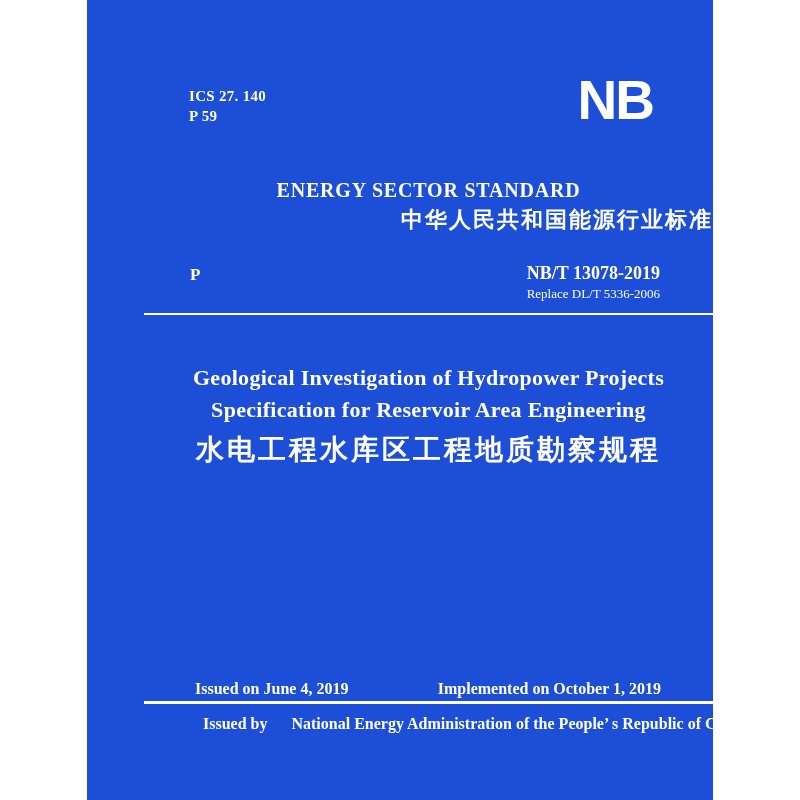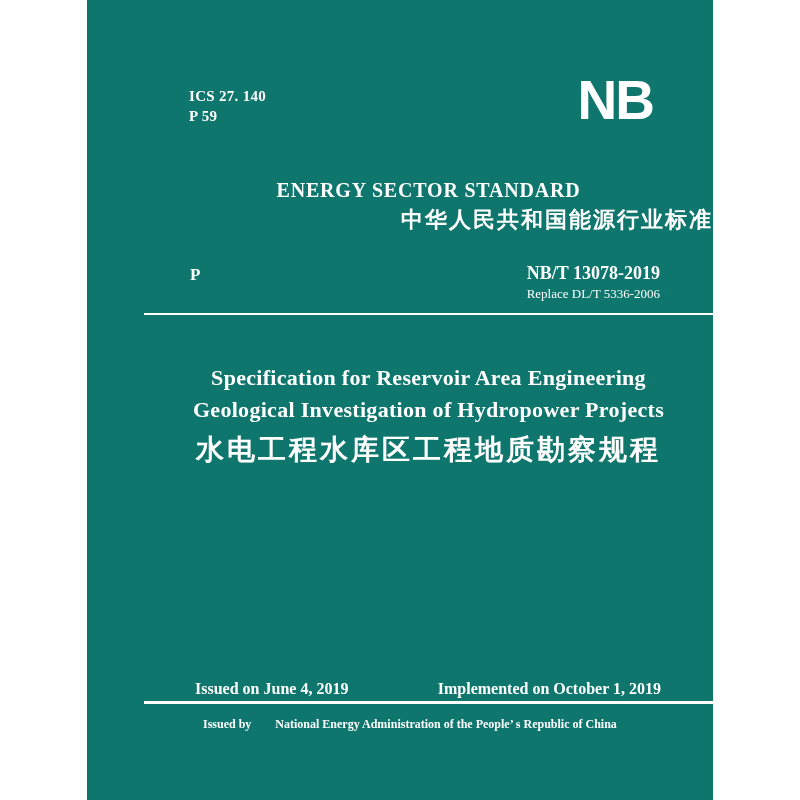--- a/index.html
+++ b/index.html
@@ -16,21 +16,21 @@
     width: 800px;
     height: 800px;
     background: #ffffff;
   }
   .cover {
     position: absolute;
     left: 87px;
     top: 0;
     width: 626px;
     height: 800px;
-    background: #0f766e;
+    background: #1d4ed8;
     color: #ffffff;
   }
   .ics-block {
     position: absolute;
     left: 102px;
     top: 86px;
     font-size: 15px;
     font-weight: bold;
     line-height: 20px;
     letter-spacing: 0.3px;
@@ -128,21 +128,21 @@
     justify-content: space-between;
     font-size: 16px;
     font-weight: bold;
     line-height: 18px;
   }
   .issued-by-row {
     position: absolute;
     left: 116px;
     right: 0;
     top: 714px;
-    font-size: 12px;
+    font-size: 16px;
     font-weight: bold;
     line-height: 20px;
     white-space: nowrap;
   }
   .issued-by-value { margin-left: 24px; }
 </style>
 </head>
 <body>
 
 <div class="page">
@@ -163,22 +163,22 @@
     <div class="doc-class">P</div>
 
     <div class="std-number-block">
       <div class="std-number">NB/T 13078-2019</div>
       <div class="std-replaces">Replace DL/T 5336-2006</div>
     </div>
 
     <div class="rule rule-top"></div>
 
     <div class="title-block">
+      <div class="title-en">Geological Investigation of Hydropower Projects</div>
       <div class="title-en">Specification for Reservoir Area Engineering</div>
-      <div class="title-en">Geological Investigation of Hydropower Projects</div>
       <div class="title-zh">水电工程水库区工程地质勘察规程</div>
     </div>
 
     <div class="dates-row">
       <span>Issued on June 4, 2019</span>
       <span>Implemented on October 1, 2019</span>
     </div>
 
     <div class="rule rule-bottom"></div>
 

